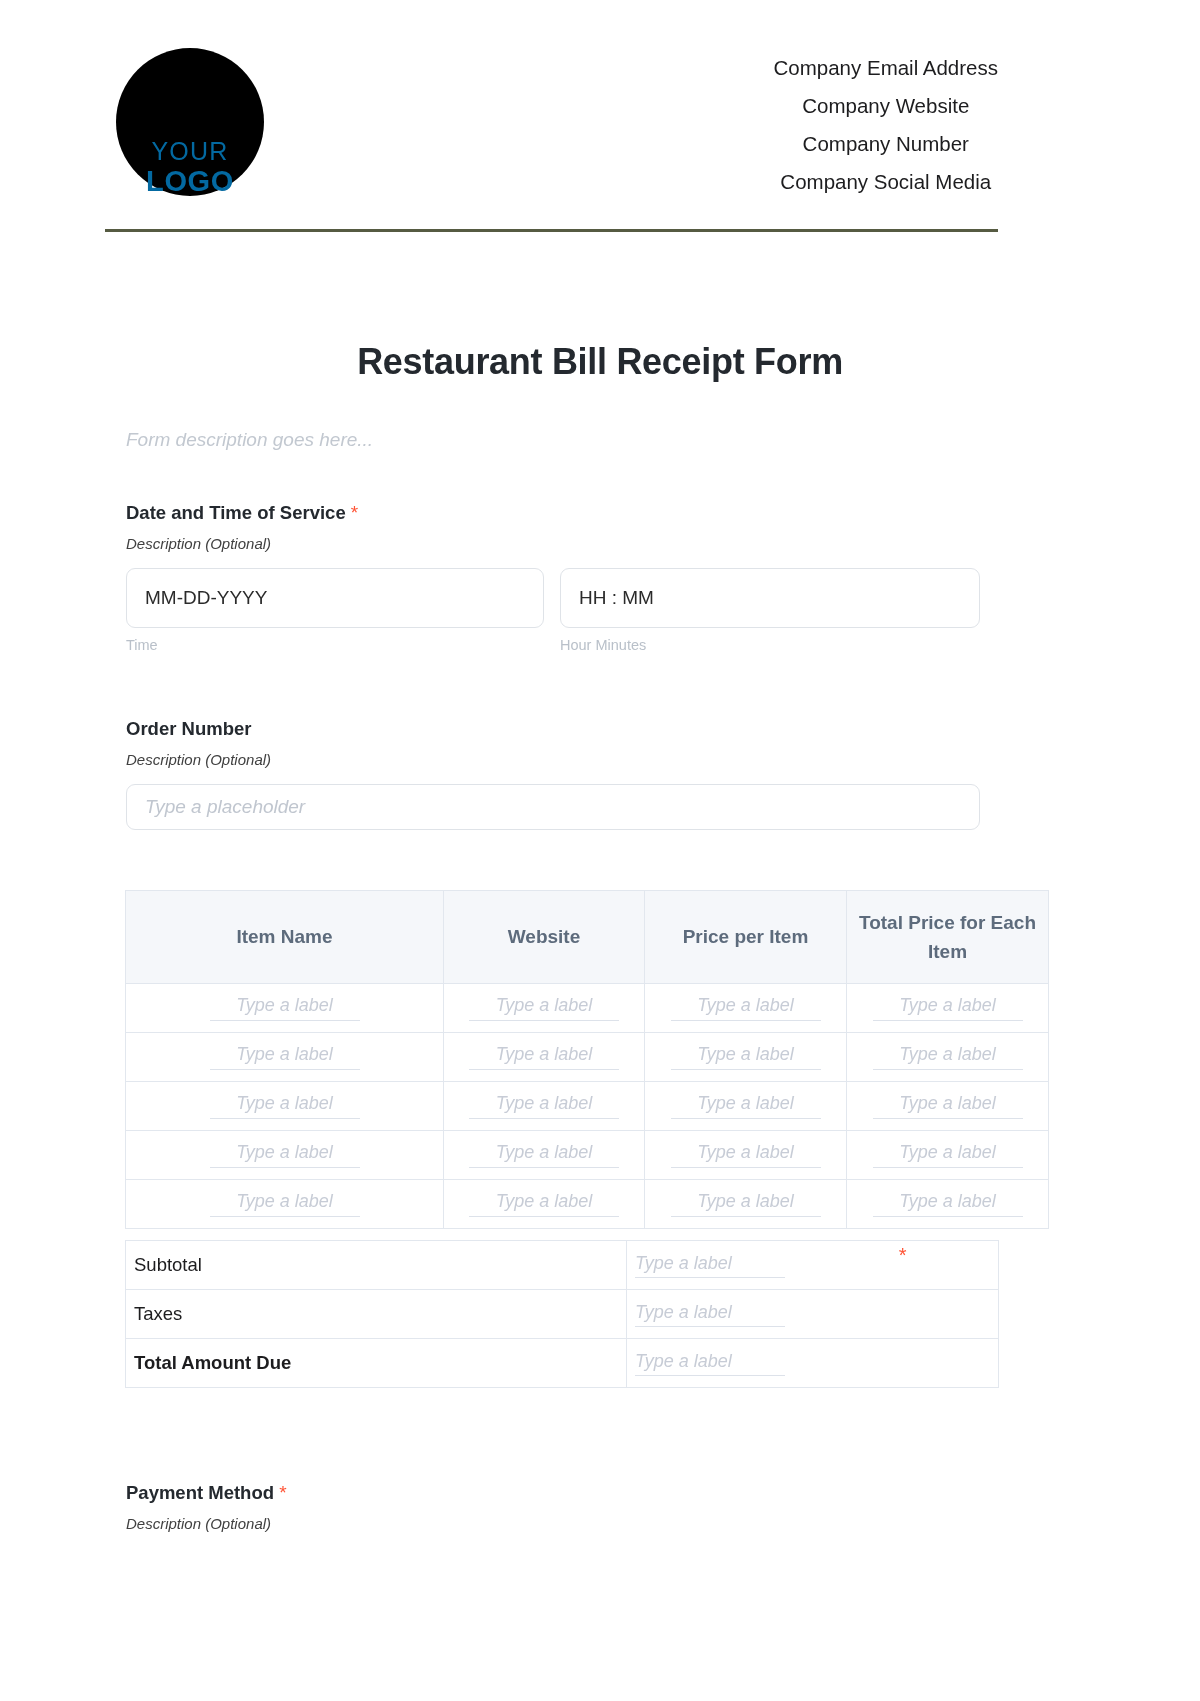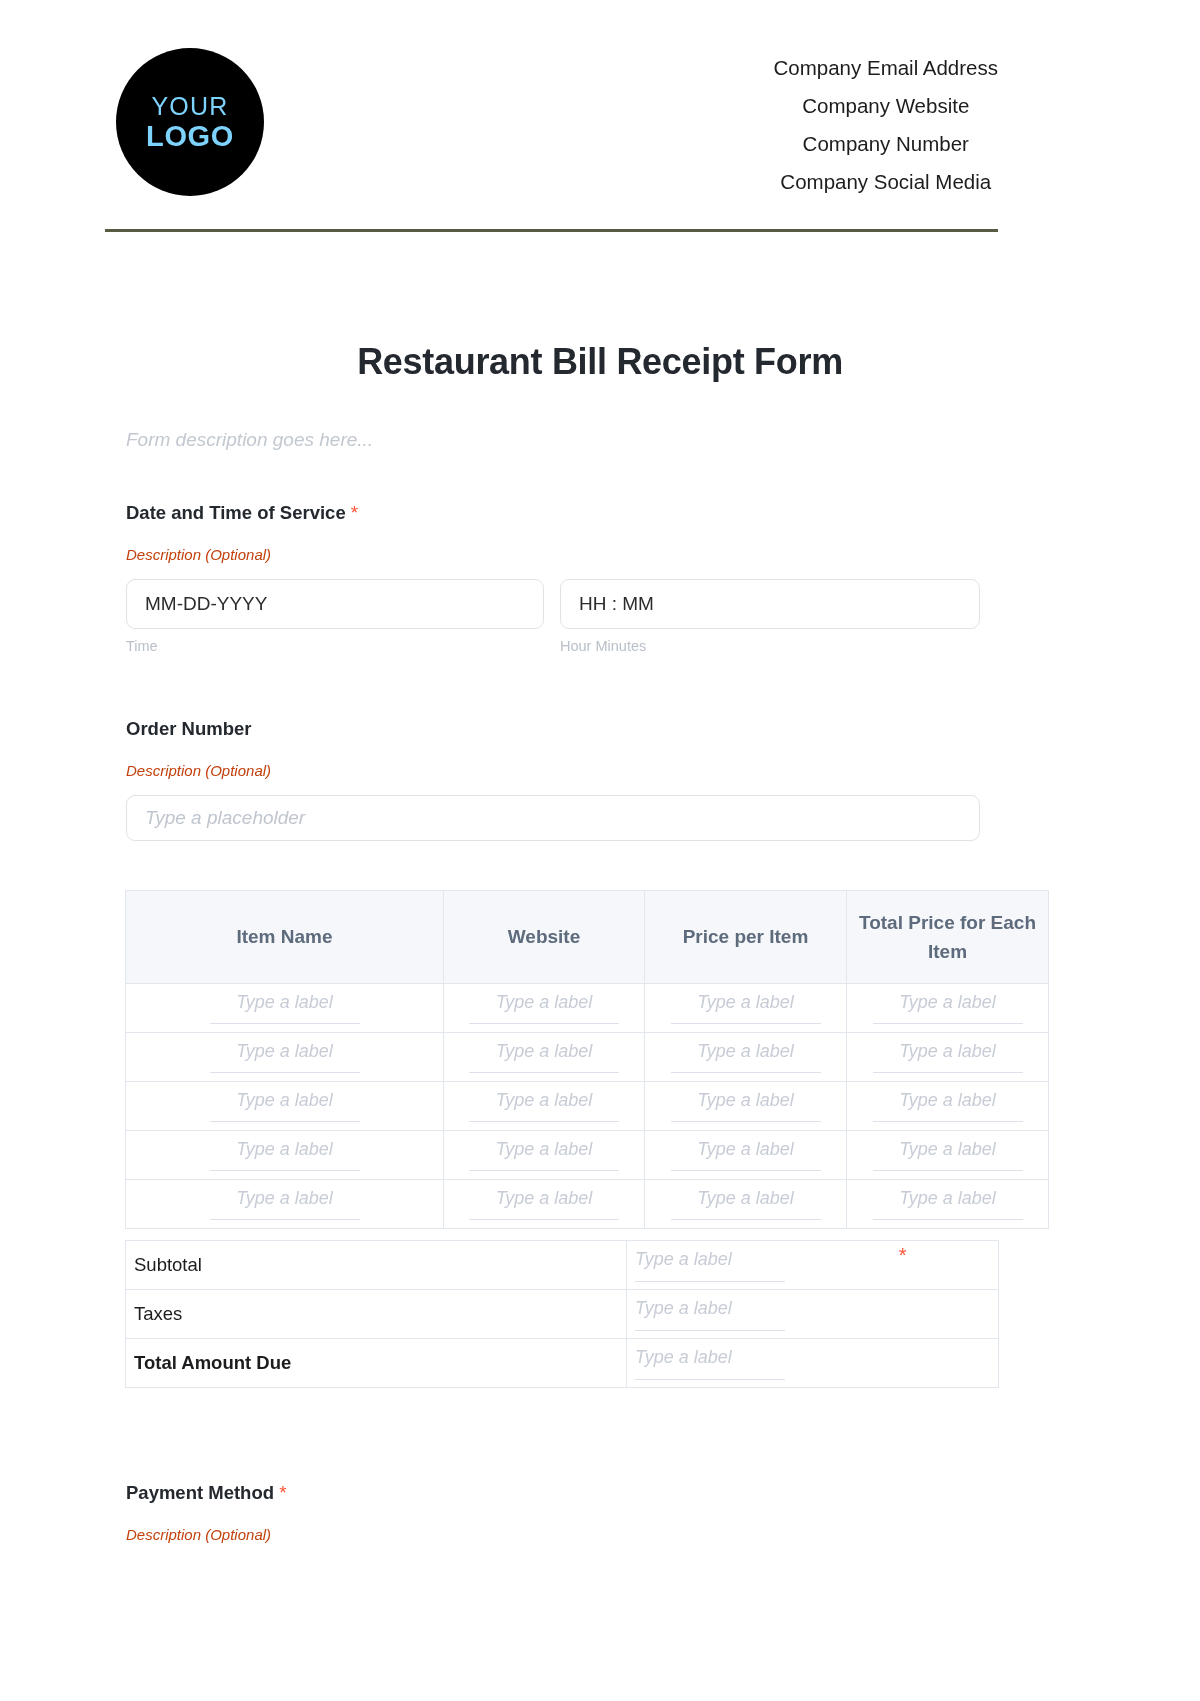--- a/index.html
+++ b/index.html
@@ -34,25 +34,25 @@
     display: flex;
     align-items: flex-start;
     justify-content: space-between;
   }
 
   .logo {
     width: 148px;
     height: 148px;
     border-radius: 50%;
     background: #000000;
-    color: #7dd3fc;
+    color: #0369a1;
     display: flex;
     flex-direction: column;
     align-items: center;
-    justify-content: center;
+    justify-content: flex-end;
     line-height: 1.0;
     margin-top: 8px;
     margin-left: 11px;
   }
   .logo-top {
     font-size: 25px;
     font-weight: 300;
     letter-spacing: 1.2px;
     padding-bottom: 3px;
   }
@@ -111,22 +111,22 @@
     color: #24292f;
   }
   .req {
     color: #ff5436;
     font-weight: 400;
     font-size: 19px;
   }
   .field-sub {
     font-size: 15px;
     font-style: italic;
-    color: #c2410c;
-    margin-top: 22px;
+    color: #404040;
+    margin-top: 11px;
   }
 
   .input-box {
     box-sizing: border-box;
     border: 1px solid #dfe3e8;
     border-radius: 9px;
     background: #ffffff;
     display: flex;
     align-items: center;
     padding: 0 18px;
@@ -142,21 +142,21 @@
     font-size: 14.5px;
     color: #b9c0c9;
     margin-top: 9px;
   }
 
   
   #sec-datetime { position: absolute; left: 126px; top: 502px; width: 854px; }
   .dt-row { display: flex; margin-top: 16px; }
   .dt-col-date { width: 418px; }
   .dt-col-time { width: 420px; margin-left: 16px; }
-  .dt-input { height: 50px; }
+  .dt-input { height: 60px; }
 
   
   #sec-order { position: absolute; left: 126px; top: 718px; width: 854px; }
   .order-input { height: 46px; margin-top: 16px; }
 
   
   .items-table {
     position: absolute;
     left: 125px;
     top: 890px;
@@ -182,21 +182,21 @@
     padding: 0;
     text-align: center;
     vertical-align: middle;
   }
   .cell-placeholder {
     display: inline-block;
     font-size: 18px;
     font-style: italic;
     color: #c7ccd6;
     border-bottom: 1px solid #dde2ea;
-    padding-bottom: 10px;
+    padding-bottom: 3px;
     min-width: 150px;
     line-height: 1.2;
   }
   .col-item   { width: 301px; }
   .col-qty    { width: 184px; }
   .col-price  { width: 185px; }
   .col-total  { width: 185px; margin-top: 24px; }
 
   
   .totals-table {

